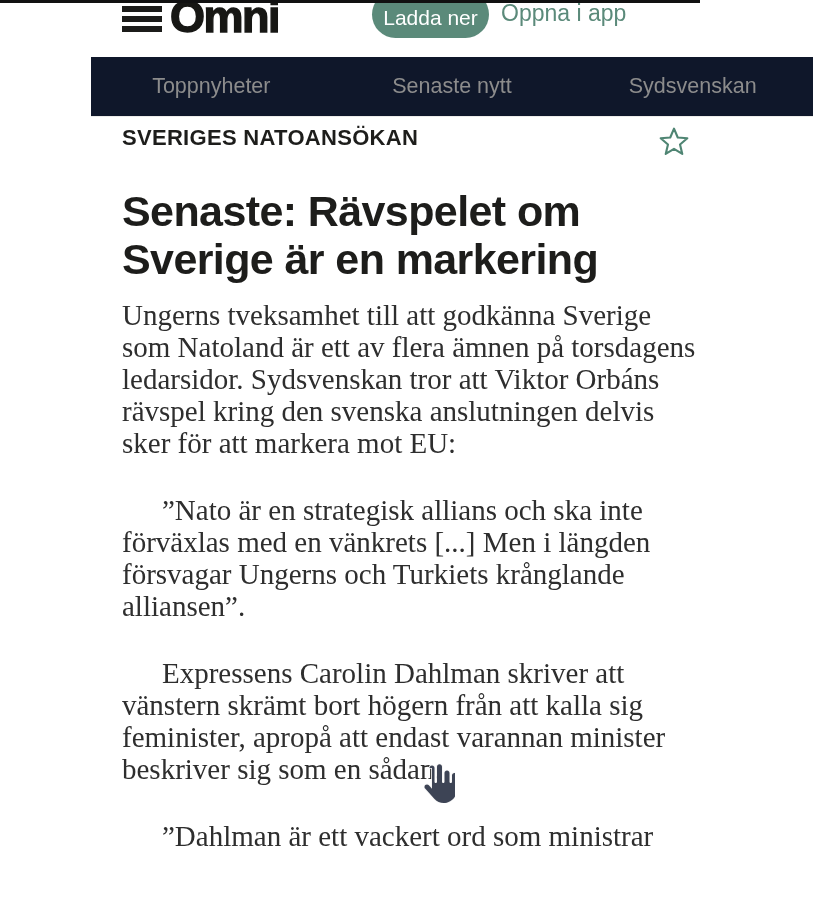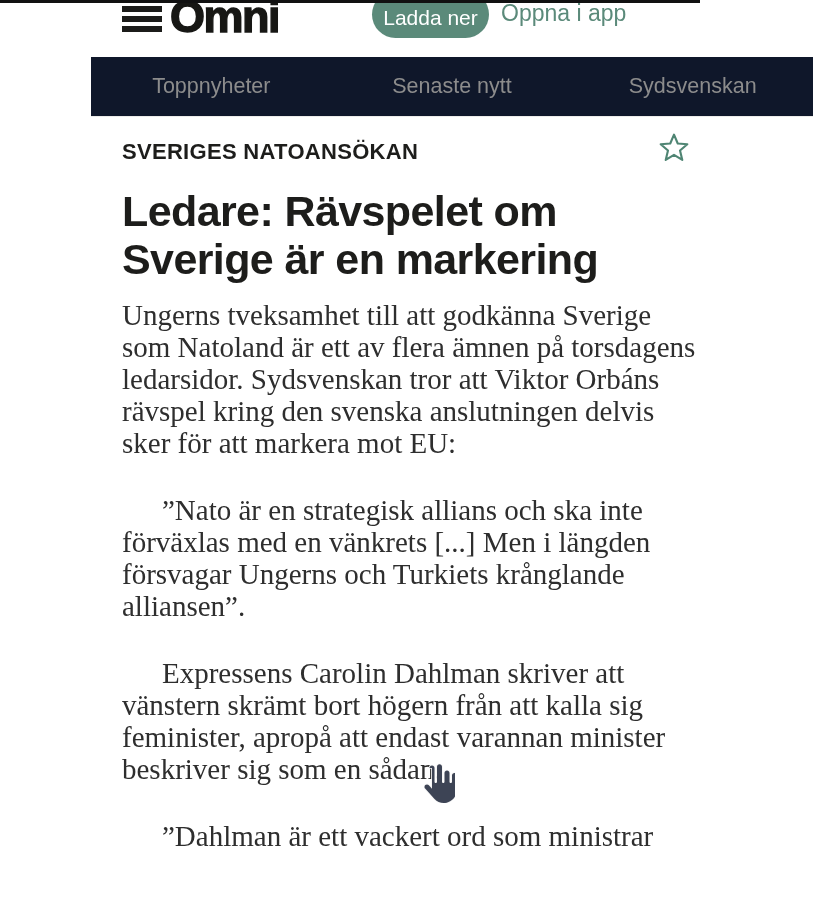--- a/index.html
+++ b/index.html
@@ -71,21 +71,21 @@
 
   
   .article {
     position: absolute; top: 117px; left: 107px;
     width: 610px;
     padding: 0 15px;
     box-sizing: border-box;
   }
   .kicker-row {
     margin-top: 8px; height: 40px;
-    display: flex; justify-content: space-between; align-items: flex-end;
+    display: flex; justify-content: space-between; align-items: flex-start;
   }
   .kicker {
     font-size: 22px; font-weight: bold;
     letter-spacing: 0.3px;
     color: #1d1d1b;
     cursor: pointer;
   }
   .star { margin-right: 11px; cursor: pointer; }
 
   h1.title {
@@ -137,21 +137,21 @@
 </nav>
 
 <main class="article">
   <div class="kicker-row">
     <div class="kicker">SVERIGES NATOANSÖKAN</div>
     <svg class="star" width="34" height="34" viewBox="0 0 24 24" fill="none">
       <path d="M12 2.6l2.65 6.25 6.75.5-5.15 4.45 1.6 6.6L12 16.8l-5.85 3.6 1.6-6.6L2.6 9.35l6.75-.5z" stroke="#4f8573" stroke-width="1.5" stroke-linejoin="round" fill="none"></path>
     </svg>
   </div>
 
-  <h1 class="title"><span>Ledare: Rävspelet om</span><br><span>Sverige är en markering</span></h1>
+  <h1 class="title"><span>Senaste: Rävspelet om</span><br><span>Sverige är en markering</span></h1>
 
   <div class="body-text">
     <p>Ungerns tveksamhet till att godkänna Sverige som Natoland är ett av flera ämnen på torsdagens ledarsidor. Sydsvenskan tror att Viktor Orbáns rävspel kring den svenska anslutningen delvis sker för att markera mot EU:</p>
     <p class="ind">”Nato är en strategisk allians och ska inte förväxlas med en vänkrets [...] Men i längden försvagar Ungerns och Turkiets krånglande alliansen”.</p>
     <p class="ind">Expressens Carolin Dahlman skriver att vänstern skrämt bort högern från att kalla sig feminister, apropå att endast varannan minister beskriver sig som en sådan.</p>
     <p class="ind">”Dahlman är ett vackert ord som ministrar</p>
   </div>
 </main>
 
 <svg class="cursor" width="31" height="40" viewBox="0 0 384 512">

